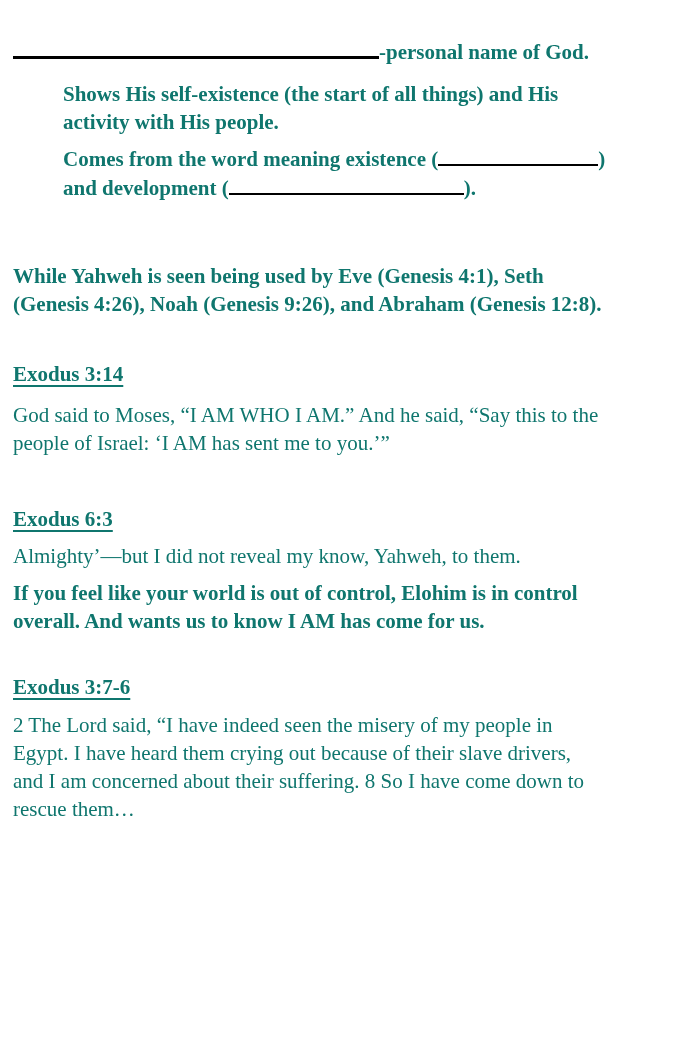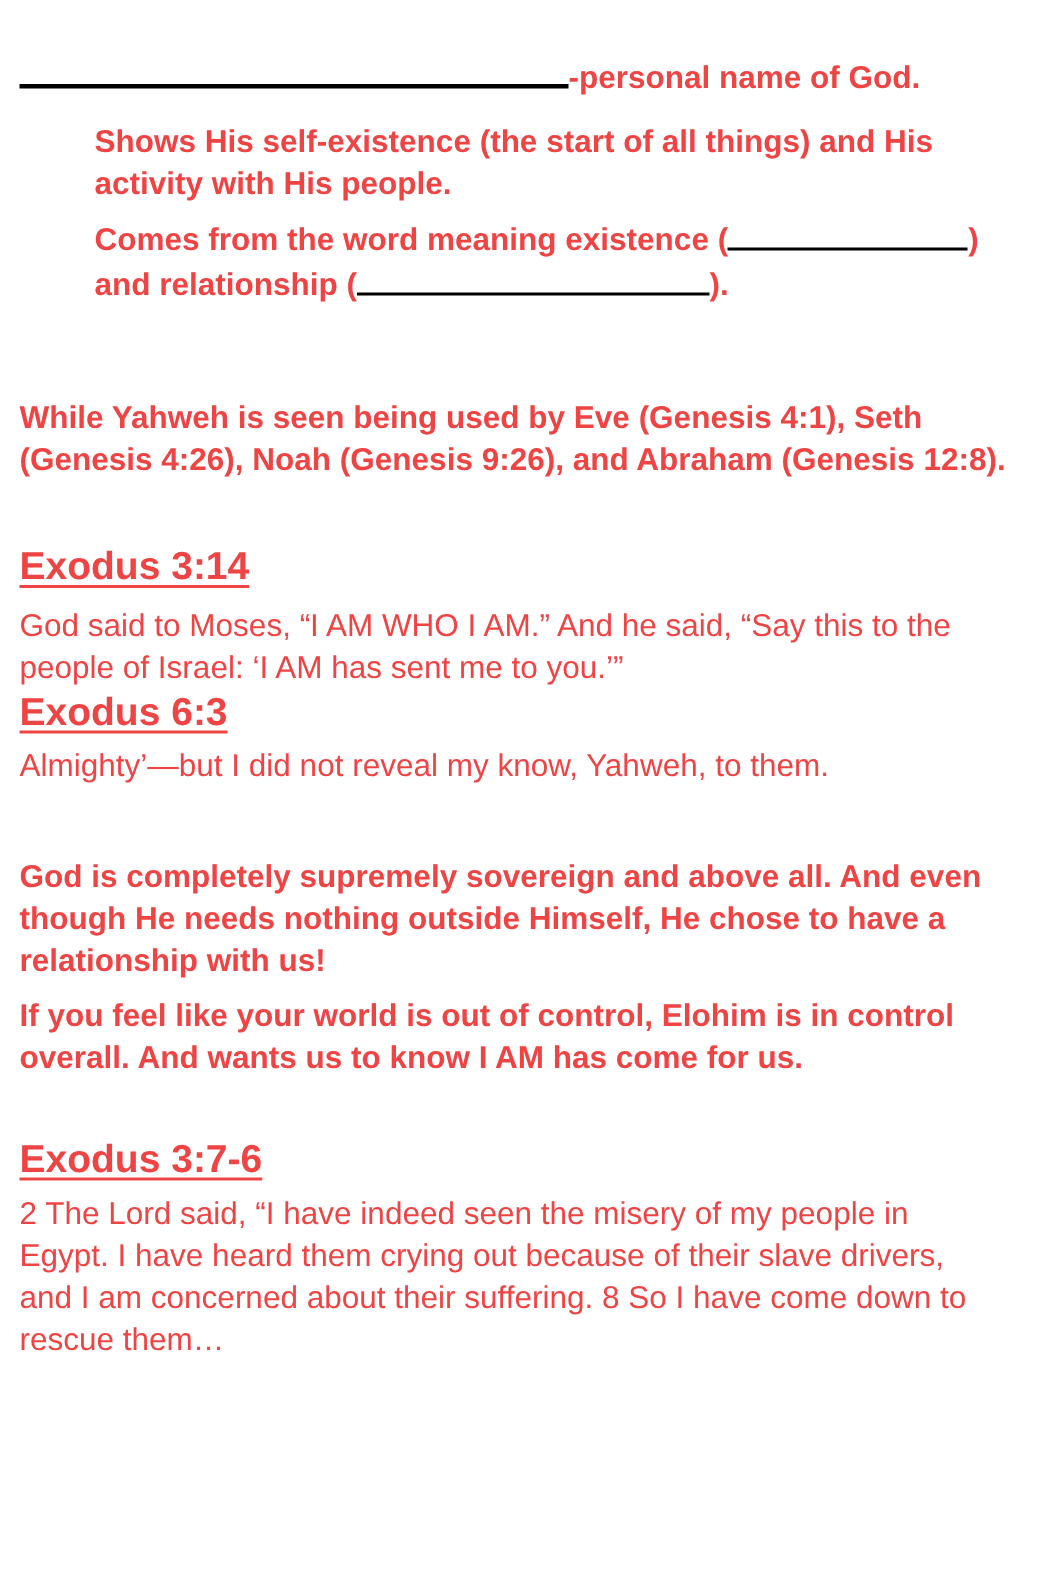--- a/index.html
+++ b/index.html
@@ -2,22 +2,22 @@
 <html><head>
 <meta charset="utf-8">
 <style>
   html, body { margin: 0; padding: 0; background: #ffffff; }
   .page {
     position: relative;
     width: 700px;
     height: 1055px;
     box-sizing: border-box;
     background: #ffffff;
-    color: #ef4444;
-    font-family: Liberation Sans, sans-serif;
+    color: #0f766e;
+    font-family: Liberation Serif, serif;
     font-size: 21px;
     line-height: 28px;
     padding: 36px 13px 0 13px;
     overflow: hidden;
   }
   .para { margin: 0; }
   .b { font-weight: bold; }
   .ln { display: block; }
   .indent { margin-left: 50px; }
   .center { text-align: left; }
@@ -29,51 +29,51 @@
   }
   .blank-title { width: 366px; border-bottom-width: 3px; }
   .blank-existence { width: 160px; }
   .blank-development { width: 235px; }
   .heading {
     font-weight: bold;
     text-decoration: underline;
     text-decoration-thickness: 2px;
     text-underline-offset: 4px;
     margin: 0;
-    font-size: 26px;
+    font-size: 21px;
     line-height: 28px;
   }
   .mt-shows      { margin-top: 14px; }
   .mt-comes      { margin-top: 8px; }
   .mt-while      { margin-top: 60px; }
   .mt-fullness   { margin-top: 46px; }
   .mt-h314       { margin-top: 42px; }
   .mt-v314       { margin-top: 13px; }
-  .mt-h63        { }
+  .mt-h63        { margin-top: 48px; }
   .mt-v63        { margin-top: 9px; }
   .mt-sovereign  { margin-top: 46px; }
   .mt-control    { margin-top: 9px; }
   .mt-h378       { margin-top: 38px; }
   .mt-v378       { margin-top: 10px; }
 </style>
 </head>
 <body>
 
 <div class="page">
 
   <p class="para b"><span class="blank blank-title"></span><span>-personal name of God.</span></p>
 
   <div class="para b indent mt-shows">
     <span class="ln">Shows His self-existence (the start of all things) and His</span>
     <span class="ln">activity with His people.</span>
   </div>
 
   <div class="para b indent mt-comes">
     <span class="ln"><span>Comes from the word meaning existence (</span><span class="blank blank-existence"></span><span>)</span></span>
-    <span class="ln"><span>and relationship (</span><span class="blank blank-development"></span><span>).</span></span>
+    <span class="ln"><span>and development (</span><span class="blank blank-development"></span><span>).</span></span>
   </div>
 
   <div class="para b mt-while">
     <span class="ln">While Yahweh is seen being used by Eve (Genesis 4:1), Seth</span>
     <span class="ln">(Genesis 4:26), Noah (Genesis 9:26), and Abraham (Genesis 12:8).</span>
   </div>
 
 
   <h2 class="heading mt-h314">Exodus 3:14</h2>
 
@@ -81,25 +81,20 @@
     <span class="ln">God said to Moses, “I AM WHO I AM.” And he said, “Say this to the</span>
     <span class="ln">people of Israel: ‘I AM has sent me to you.’”</span>
   </div>
 
   <h2 class="heading mt-h63">Exodus 6:3</h2>
 
   <div class="para mt-v63">
     <span class="ln">Almighty’—but I did not reveal my know, Yahweh, to them.</span>
   </div>
 
-  <div class="para b mt-sovereign">
-    <span class="ln">God is completely supremely sovereign and above all. And even</span>
-    <span class="ln">though He needs nothing outside Himself, He chose to have a</span>
-    <span class="ln">relationship with us!</span>
-  </div>
 
   <div class="para b center mt-control">
     <span class="ln">If you feel like your world is out of control, Elohim is in control</span>
     <span class="ln">overall. And wants us to know I AM has come for us.</span>
   </div>
 
   <h2 class="heading mt-h378">Exodus 3:7-6</h2>
 
   <div class="para mt-v378">
     <span class="ln">2 The Lord said, “I have indeed seen the misery of my people in</span>

